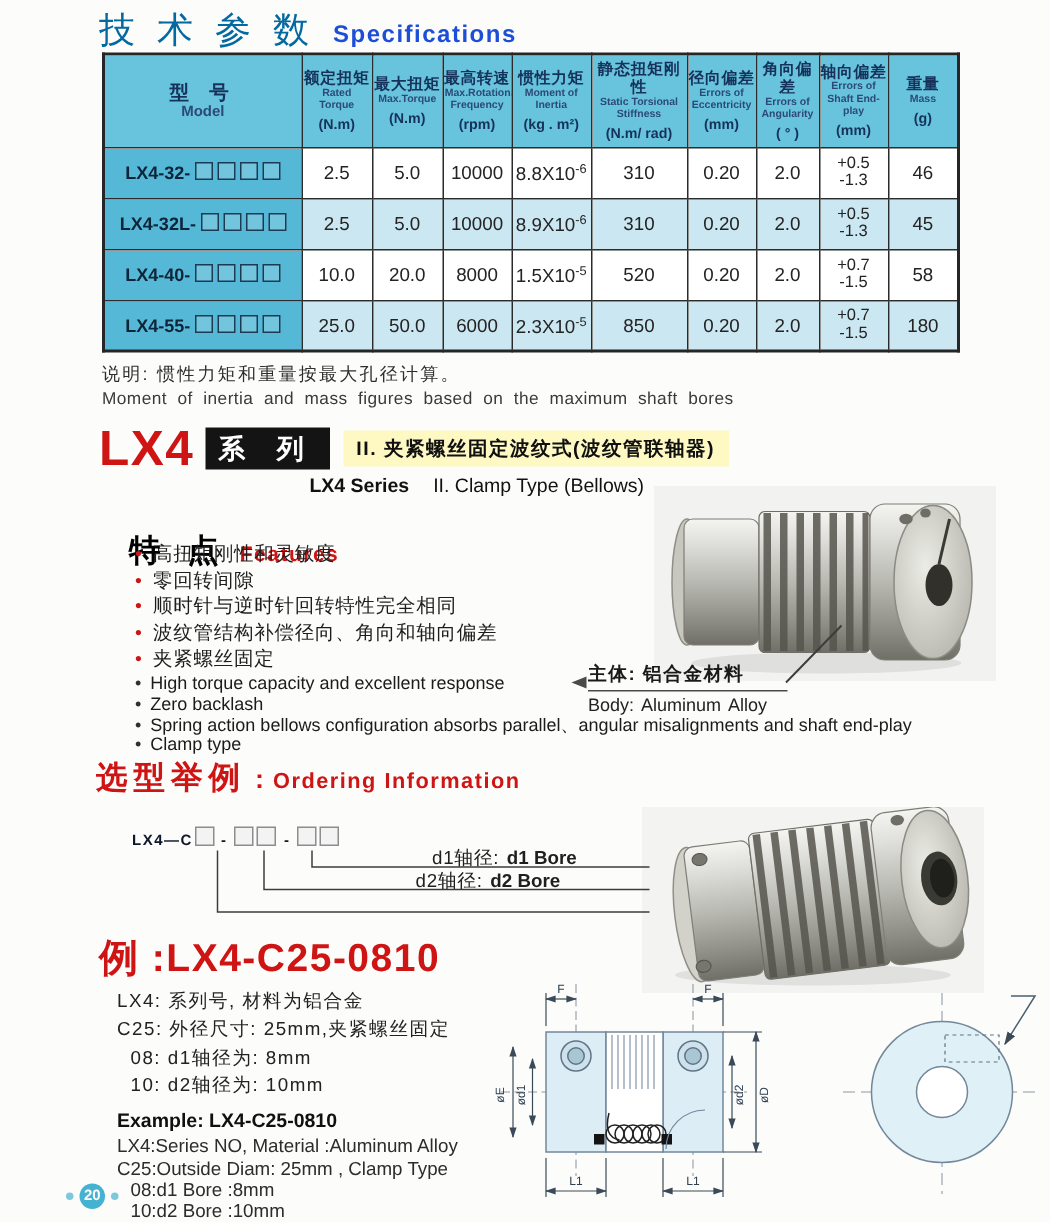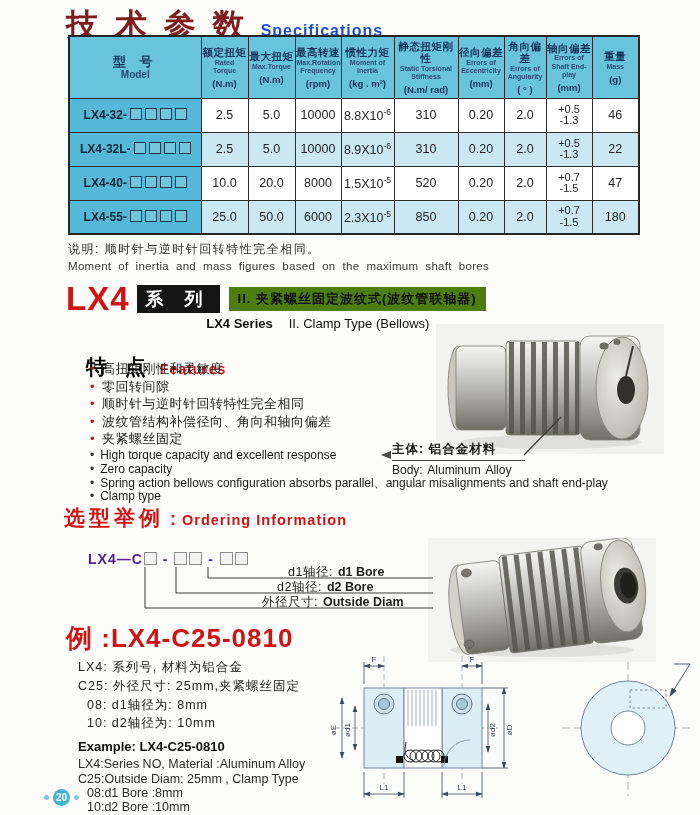--- a/index.html
+++ b/index.html
@@ -2,21 +2,21 @@
 <html><head>
 <meta charset="utf-8">
 <style>
   html,body{margin:0;padding:0;background:#ffffff;}
   #page{position:relative;width:700px;height:815px;background:#fcfcfb;overflow:hidden;
         font-family:"Liberation Sans","DejaVu Sans",sans-serif;color:#1a1a1a;}
   .abs{position:absolute;}
 
   
   #title{left:66px;top:4px;display:flex;align-items:baseline;gap:12px;}
-  .title-zh{font-size:32px;font-weight:bold;color:#7f1d1d;letter-spacing:4px;}
+  .title-zh{font-size:24px;font-weight:normal;color:#0369a1;letter-spacing:4px;}
   .title-en{font-size:16px;font-weight:bold;color:#1d4ed8;letter-spacing:1px;}
 
   
   #spec-table{left:68px;top:35px;}
   #spec-table table{border-collapse:collapse;table-layout:fixed;width:570px;border:2px solid #262626;}
   #spec-table th,#spec-table td{border:1px solid #2b2b2b;padding:0;overflow:hidden;}
   #spec-table thead tr{height:62px;}
   #spec-table thead th{background:#68c4dd;vertical-align:middle;text-align:center;}
   .h-zh{font-size:10.5px;font-weight:bold;color:#16325a;letter-spacing:0.5px;line-height:1.2;}
   .h-en{font-size:7px;color:#2c4a76;line-height:1.15;padding:0 1px;}
@@ -35,21 +35,21 @@
   #note{left:68px;top:241px;}
   .note-zh{font-size:12px;color:#2e2e2e;letter-spacing:1.5px;}
   .note-en{font-size:11.5px;color:#3a3a3a;word-spacing:3.5px;margin-top:2px;letter-spacing:0.3px;}
 
   
   #series{left:66px;top:285px;}
   .series-row{display:flex;align-items:center;}
   .series-name{font-size:33px;font-weight:bold;color:#cf1414;letter-spacing:1px;line-height:26px;}
   .series-badge{background:#141414;color:#ffffff;font-size:18px;font-weight:bold;
                 padding:2px 9px;letter-spacing:8px;margin-left:7px;}
-  .series-type-zh{background:#4d7c0f;color:#101010;font-size:13px;font-weight:bold;
+  .series-type-zh{background:#fef9c3;color:#101010;font-size:13px;font-weight:bold;
                   padding:3px 9px;margin-left:9px;letter-spacing:1px;white-space:nowrap;}
   .series-row2{margin-left:84px;margin-top:3px;display:flex;align-items:baseline;justify-content:center;}
   .series-name-en{font-size:13px;font-weight:bold;color:#111;}
   .series-type-en{font-size:13px;color:#111;margin-left:16px;}
 
   
   #features-heading{left:86px;top:333px;display:flex;align-items:baseline;gap:8px;}
   .feat-zh{font-size:21px;font-weight:bold;color:#000000;letter-spacing:6px;margin-top:20px;}
   .feat-en{font-size:14px;font-weight:bold;color:#cf1414;letter-spacing:1px;}
   #features-zh{left:90px;top:360px;}
@@ -65,21 +65,21 @@
          padding-bottom:2px;border-bottom:1.5px solid #4a4a4a;position:relative;}
   .bl-arrow{position:absolute;left:-11px;top:10px;width:0;height:0;
             border-top:4px solid transparent;border-bottom:4px solid transparent;border-right:10px solid #4a4a4a;}
   .bl-en{font-size:12px;color:#222;margin-top:2px;word-spacing:2px;}
 
   
   #ordering-heading{left:64px;top:504px;display:flex;align-items:baseline;gap:6px;}
   .ord-zh{font-size:21px;font-weight:bold;color:#cf1414;letter-spacing:4px;}
   .ord-sep{font-size:18px;font-weight:bold;color:#cf1414;}
   .ord-en{font-size:14.5px;font-weight:bold;color:#cf1414;letter-spacing:1px;}
-  #order-code{left:88px;top:551px;font-size:14px;font-weight:bold;color:#4c1d95;letter-spacing:1px;}
+  #order-code{left:88px;top:551px;font-size:10px;font-weight:bold;color:#0f172a;letter-spacing:1px;}
   .osq{display:inline-block;width:11px;height:11px;border:1.5px solid #8d8d8d;background:#f3f3f3;
        margin:0 1px;vertical-align:-1px;}
   .callout{position:absolute;font-size:12.5px;color:#1f1f1f;white-space:nowrap;}
   .co-zh{letter-spacing:0.5px;}
   .co-en{margin-left:5px;font-weight:bold;}
 
   
   #example-heading{left:66px;top:621px;font-size:26px;font-weight:bold;color:#cf1414;letter-spacing:1px;}
   #example-block{left:78px;top:658px;}
   .ex-zh{font-size:12.5px;color:#222;line-height:18.8px;letter-spacing:1px;white-space:nowrap;}
@@ -196,36 +196,36 @@
           <td class="val">5.0</td>
           <td class="val">10000</td>
           <td class="val"><span>8.9X10</span><sup>-6</sup></td>
           <td class="val">310</td>
           <td class="val">0.20</td>
           <td class="val">2.0</td>
           <td class="val endplay">
               <div>+0.5</div>
               <div>-1.3</div>
             </td>
-          <td class="val">22</td>
+          <td class="val">45</td>
         </tr>
         <tr>
           <td class="model-cell"><span>LX4-40-</span><span class="sq"></span><span class="sq"></span><span class="sq"></span><span class="sq"></span></td>
           <td class="val">10.0</td>
           <td class="val">20.0</td>
           <td class="val">8000</td>
           <td class="val"><span>1.5X10</span><sup>-5</sup></td>
           <td class="val">520</td>
           <td class="val">0.20</td>
           <td class="val">2.0</td>
           <td class="val endplay">
               <div>+0.7</div>
               <div>-1.5</div>
             </td>
-          <td class="val">47</td>
+          <td class="val">58</td>
         </tr>
         <tr class="alt">
           <td class="model-cell"><span>LX4-55-</span><span class="sq"></span><span class="sq"></span><span class="sq"></span><span class="sq"></span></td>
           <td class="val">25.0</td>
           <td class="val">50.0</td>
           <td class="val">6000</td>
           <td class="val"><span>2.3X10</span><sup>-5</sup></td>
           <td class="val">850</td>
           <td class="val">0.20</td>
           <td class="val">2.0</td>
@@ -233,21 +233,21 @@
               <div>+0.7</div>
               <div>-1.5</div>
             </td>
           <td class="val">180</td>
         </tr>
       </tbody>
     </table>
   </div>
 
   <div class="abs" id="note">
-    <div class="note-zh">说明: 顺时针与逆时针回转特性完全相同。</div>
+    <div class="note-zh">说明: 惯性力矩和重量按最大孔径计算。</div>
     <div class="note-en">Moment of inertia and mass figures based on the maximum shaft bores</div>
   </div>
 
   <div class="abs" id="series">
     <div class="series-row">
       <span class="series-name">LX4</span>
       <span class="series-badge">系 列</span>
       <span class="series-type-zh">II. 夹紧螺丝固定波纹式(波纹管联轴器)</span>
     </div>
     <div class="series-row2">
@@ -262,21 +262,21 @@
   </div>
   <div class="abs" id="features-zh">
     <div class="f-item"><span class="bullet">•</span><span>高扭矩刚性和灵敏度</span></div>
     <div class="f-item"><span class="bullet">•</span><span>零回转间隙</span></div>
     <div class="f-item"><span class="bullet">•</span><span>顺时针与逆时针回转特性完全相同</span></div>
     <div class="f-item"><span class="bullet">•</span><span>波纹管结构补偿径向、角向和轴向偏差</span></div>
     <div class="f-item"><span class="bullet">•</span><span>夹紧螺丝固定</span></div>
   </div>
   <div class="abs" id="features-en">
     <div class="f-item-en"><span class="bullet-en">•</span><span>High torque capacity and excellent response</span></div>
-    <div class="f-item-en"><span class="bullet-en">•</span><span>Zero capacity</span></div>
+    <div class="f-item-en"><span class="bullet-en">•</span><span>Zero backlash</span></div>
     <div class="f-item-en"><span class="bullet-en">•</span><span>Spring action bellows configuration absorbs parallel、angular misalignments and shaft end-play</span></div>
     <div class="f-item-en"><span class="bullet-en">•</span><span>Clamp type</span></div>
   </div>
 
   <svg class="abs" id="photo-1" style="left:436px;top:324px" width="228" height="130" viewBox="0 0 228 130">
     <defs>
       <linearGradient id="metalV" x1="0" y1="0" x2="0" y2="1">
         <stop offset="0" stop-color="#f4f4f0"></stop>
           <stop offset="0.2" stop-color="#dededa"></stop>
         <stop offset="0.5" stop-color="#b9b9b3"></stop>
@@ -327,23 +327,20 @@
     <span class="osq"></span><span class="osq"></span>
     <span>-</span>
     <span class="osq"></span><span class="osq"></span>
   </div>
   <div class="abs callout" style="left:288px;top:564px">
     <span class="co-zh">d1轴径:</span><span class="co-en">d1 Bore</span>
   </div>
   <div class="abs callout" style="left:277px;top:579px">
     <span class="co-zh">d2轴径:</span><span class="co-en">d2 Bore</span>
   </div>
-  <div class="abs callout" style="left:262px;top:594px">
-    <span class="co-zh">外径尺寸:</span><span class="co-en">Outside Diam</span>
-  </div>
 
   <svg class="abs" id="photo-2" style="left:428px;top:538px" width="228" height="124" viewBox="0 0 228 124">
     <rect x="0" y="0" width="228" height="124" fill="#f3f3f1"></rect>
     <ellipse cx="114" cy="112" rx="92" ry="7" fill="rgba(0,0,0,0.08)"></ellipse>
     <g transform="rotate(-7 114 60)">
       <ellipse cx="34" cy="62" rx="13" ry="45" fill="#d2d2ca" stroke="#8f8f87" stroke-width="1"></ellipse>
       <rect x="32" y="17" width="44" height="90" rx="6" fill="url(#metalV)" stroke="#7e7e76" stroke-width="0.8"></rect>
       <ellipse cx="42" cy="26" rx="5" ry="4" fill="#77766e" stroke="#55544c" stroke-width="0.7"></ellipse>
       <ellipse cx="36" cy="97" rx="5" ry="4" fill="#77766e" stroke="#55544c" stroke-width="0.7"></ellipse>
       <rect x="76" y="13" width="84" height="98" rx="4" fill="url(#metalV)" stroke="#6e6e66" stroke-width="0.8"></rect>

